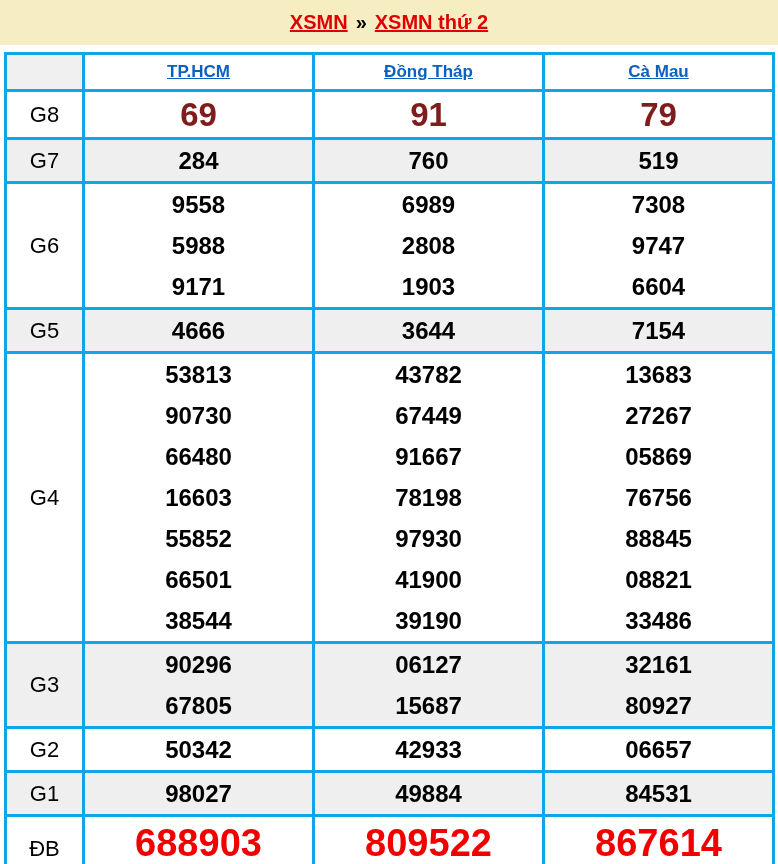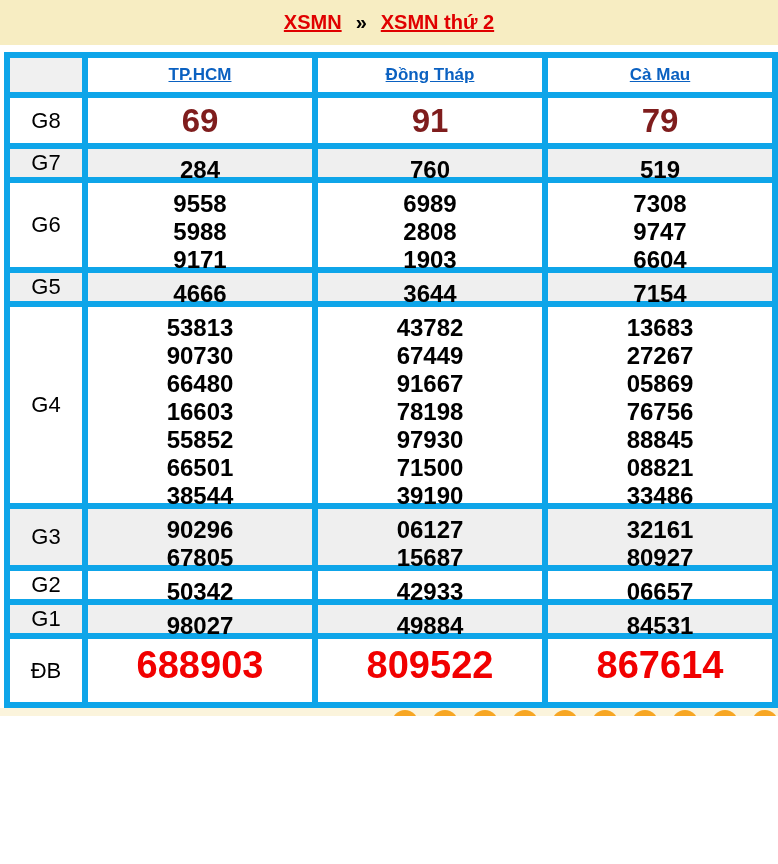--- a/index.html
+++ b/index.html
@@ -5,41 +5,41 @@
   html,body{margin:0;padding:0;background:#ffffff;}
   body{width:778px;font-family:"Liberation Sans","DejaVu Sans",sans-serif;color:#000;}
 
   
   .title-band{
     width:778px;height:45px;background:#f7edc2;
     display:flex;align-items:center;justify-content:center;
     font-size:20px;font-weight:bold;white-space:nowrap;
   }
   .title-band a{cursor:pointer;}
-  .red-link{color:#e00000;text-decoration:underline;margin:0 11px;}
+  .red-link{color:#e00000;text-decoration:underline;margin:0 5px;}
   .title-sep{color:#000;margin:0 3px;}
   .title-date{color:#000;margin-left:5px;}
 
   
   .table-wrap{padding:7px 4px 0 4px;}
   table.results{
     width:770px;border-collapse:collapse;table-layout:fixed;
   }
   table.results td,table.results th{
-    border:6px solid #0ea5e9;text-align:center;vertical-align:middle;padding:0;
+    border:3px solid #0ea5e9;text-align:center;vertical-align:middle;padding:0;
   }
   col.c-label{width:78px;}
   col.c-prov{width:230px;}
   tr.head-row th{height:34px;background:#ffffff;}
   tr.head-row th.corner{background:#f0f0f0;}
   .col-link{color:#0b61c1;font-size:17px;font-weight:bold;text-decoration:underline;cursor:pointer;}
 
   .label-cell{font-size:22px;font-weight:normal;color:#000;}
   .num-cell{font-weight:bold;font-size:24px;color:#000;}
-  .num-line{height:28px;line-height:41px;}
+  .num-line{height:41px;line-height:41px;}
   tr.alt td{background:#efefef;}
   tr.g8 .num-line{height:45px;line-height:45px;font-size:33px;color:#7f1d1d;}
   tr.db .num-line{height:63px;line-height:53px;font-size:38px;color:#f10000;}
 
   
   .bottom-strip{
     position:relative;width:778px;height:8px;background:#fbf4dc;overflow:hidden;
   }
   .ball{
     position:absolute;top:2px;width:26px;height:26px;border-radius:50%;
@@ -137,21 +137,21 @@
             <div class="num-line">55852</div>
             <div class="num-line">66501</div>
             <div class="num-line">38544</div>
           </td>
           <td class="num-cell">
             <div class="num-line">43782</div>
             <div class="num-line">67449</div>
             <div class="num-line">91667</div>
             <div class="num-line">78198</div>
             <div class="num-line">97930</div>
-            <div class="num-line">71500</div>
+            <div class="num-line">41900</div>
             <div class="num-line">39190</div>
           </td>
           <td class="num-cell">
             <div class="num-line">13683</div>
             <div class="num-line">27267</div>
             <div class="num-line">05869</div>
             <div class="num-line">76756</div>
             <div class="num-line">88845</div>
             <div class="num-line">08821</div>
             <div class="num-line">33486</div>

